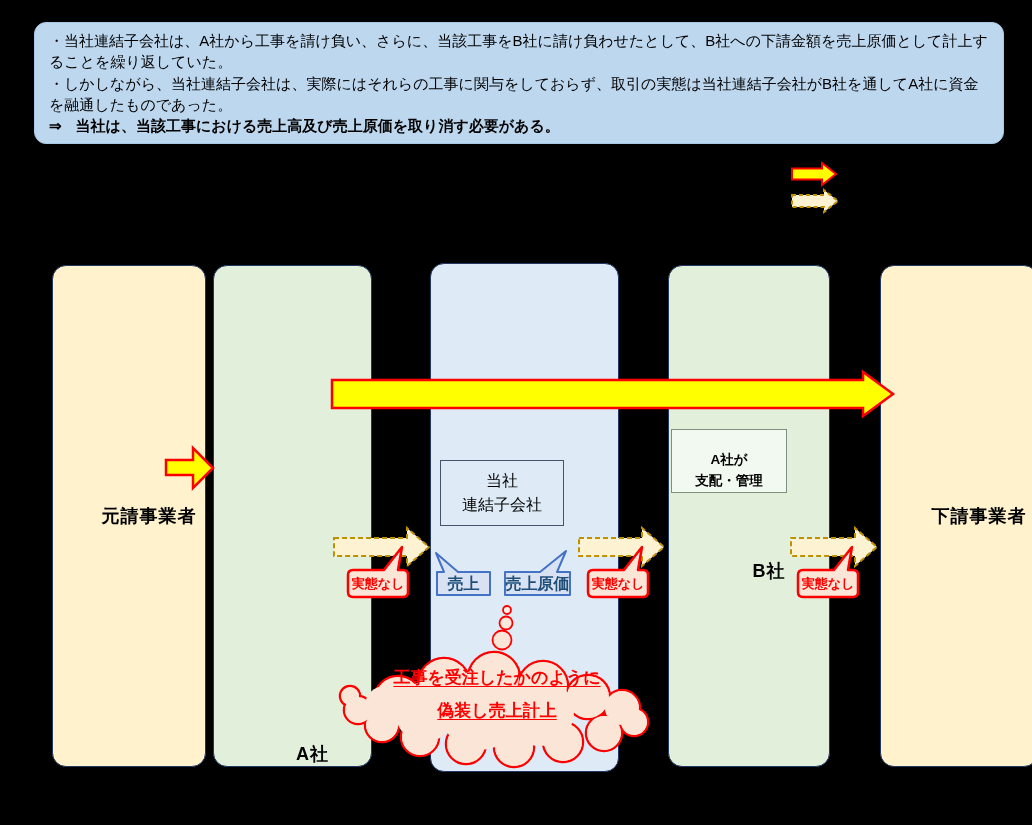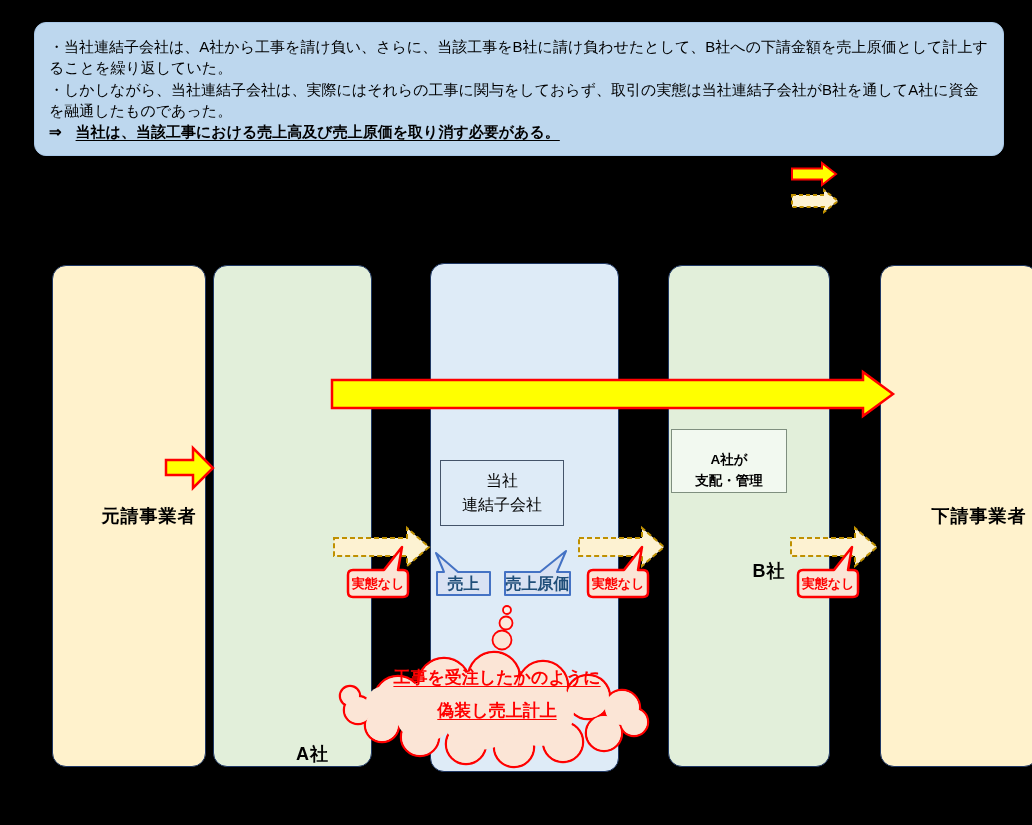--- a/index.html
+++ b/index.html
@@ -1,25 +1,25 @@
 <!DOCTYPE html>
 <html><head>
 <meta charset="utf-8">
 <style>
   html,body{margin:0;padding:0;background:#000;}
   .stage{position:relative;width:1032px;height:825px;background:#000;overflow:hidden;
          font-family:"Liberation Sans",sans-serif;}
 
   
   .summary{position:absolute;left:34px;top:22px;width:940px;background:#BDD7EE;
-           border:1px solid #aac9e8;border-radius:12px;padding:13px 14px;
+           border:1px solid #aac9e8;border-radius:12px;padding:7px 14px;
            font-size:15px;line-height:1.42;color:#000;}
   .summary p{margin:0;}
   .summary .conclusion{font-weight:bold;}
-  .summary .concl-text{text-decoration:underline;text-underline-offset:3px;}
+  .summary .concl-text{text-underline-offset:3px;}
   .summary .arrow-prefix{margin-right:14px;}
 
   
   .col{position:absolute;border:1.5px solid #203864;border-radius:14px;
        display:flex;align-items:center;justify-content:center;z-index:1;padding-left:40px;}
   .col-label{font-size:18px;font-weight:600;color:#000;letter-spacing:1px;}
   .col1{left:52px;top:265px;width:112px;height:500px;background:#FFF2CC;}
   .col2{left:213px;top:265px;width:117px;height:500px;background:#E2EFDA;align-items:flex-end;}
   .col3{left:430px;top:263px;width:147px;height:507px;background:#DEEBF7;}
   .col4{left:668px;top:265px;width:120px;height:500px;background:#E2EFDA;}

